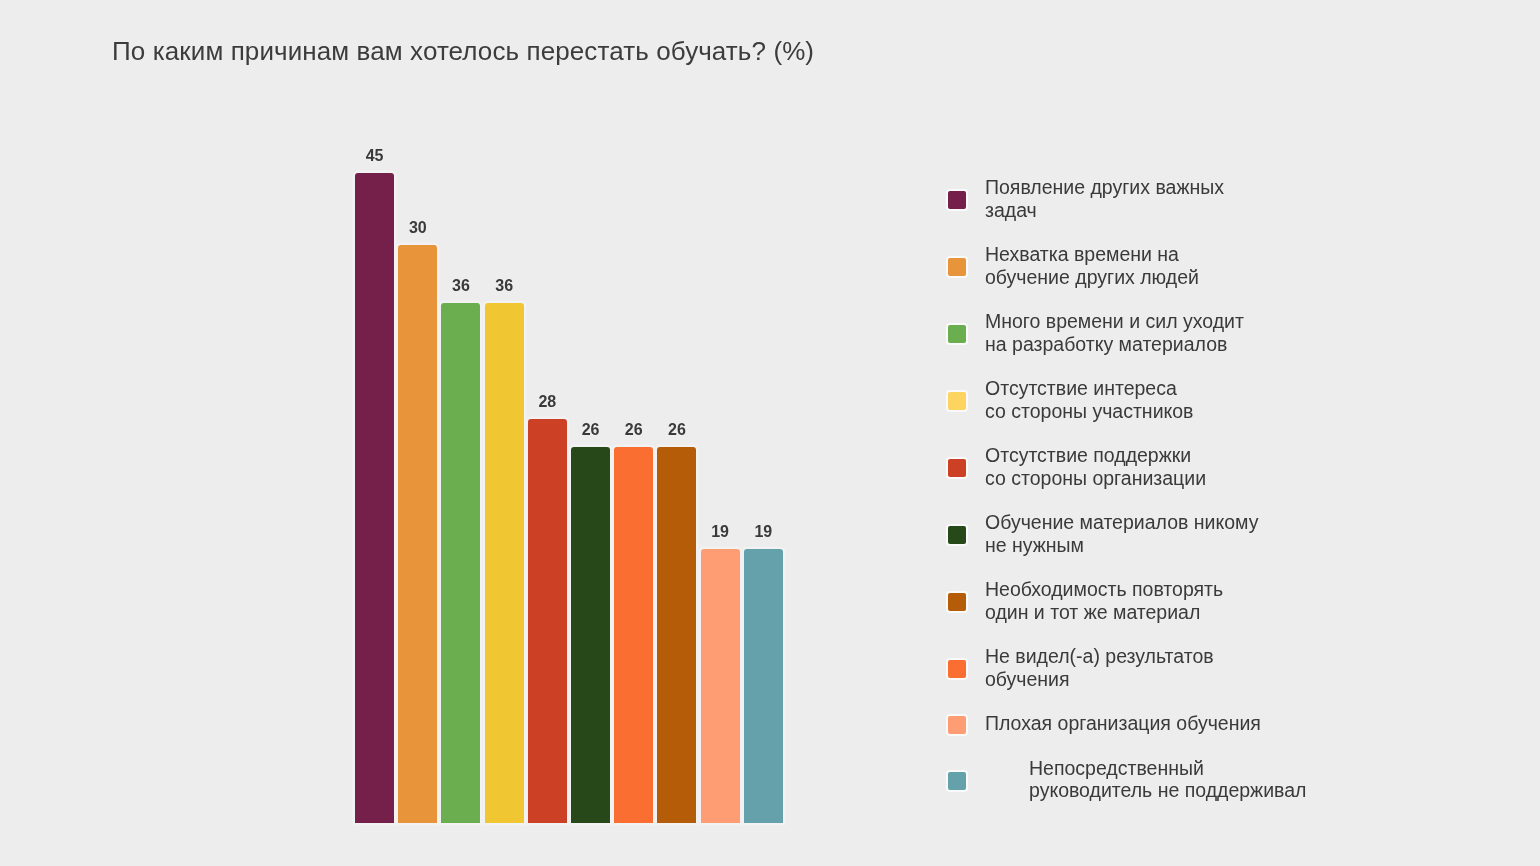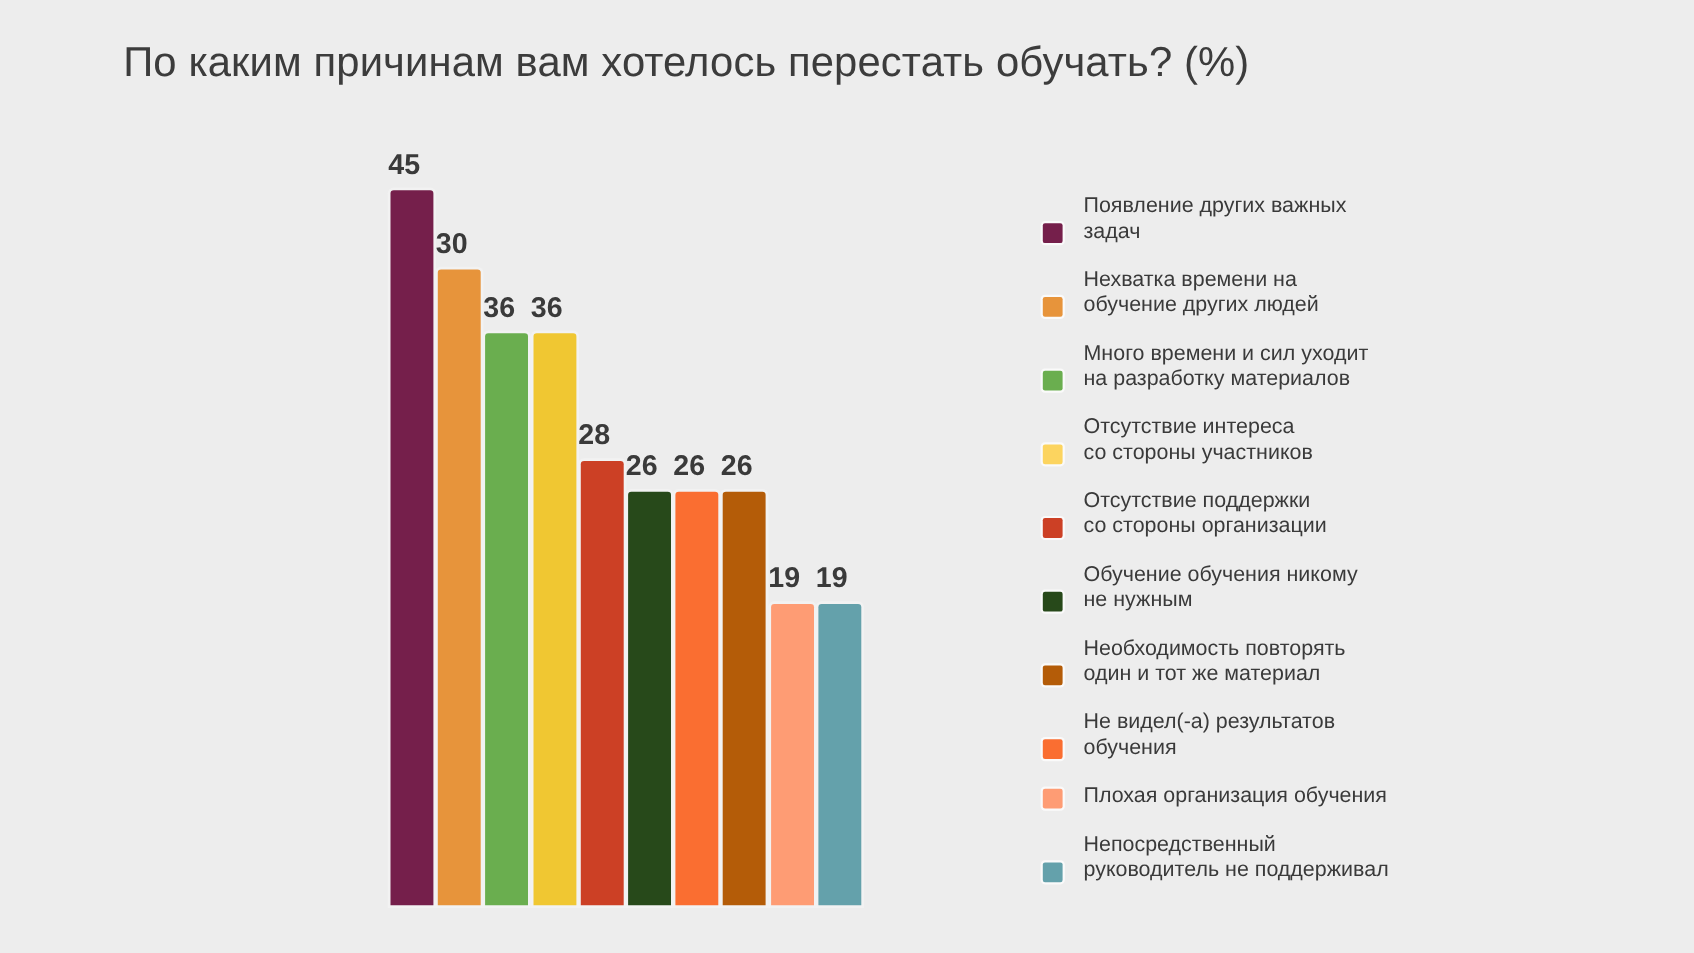--- a/index.html
+++ b/index.html
@@ -17,21 +17,21 @@
     position: relative;
     width: 1540px;
     height: 866px;
   }
 
   
   .chart-title {
     position: absolute;
     left: 112px;
     top: 36px;
-    font-size: 38px;
+    font-size: 26px;
     font-weight: 400;
     color: #3c3c3c;
     letter-spacing: 0.1px;
     white-space: nowrap;
   }
 
   
   .plot-area {
     position: absolute;
     left: 353px;
@@ -61,40 +61,41 @@
   .bar {
     width: 39px;
     border-radius: 3px 3px 0 0;
     box-shadow: 0 0 0 2.5px #f2f2f2;
     box-sizing: border-box;
   }
   .bar-value {
     position: absolute;
     left: 0;
     width: 100%;
-    text-align: left;
-    font-size: 26px;
+    text-align: center;
+    font-size: 16px;
     font-weight: bold;
     color: #3a3a3a;
   }
 
   
   .legend {
     position: absolute;
     left: 948px;
     top: 176px;
     width: 420px;
   }
   .legend-item {
     display: flex;
-    align-items: flex-end;
+    align-items: center;
     margin-bottom: 22px;
   }
   .legend-item:last-child {
     margin-bottom: 0;
+    gap: 44px;
   }
   .legend-swatch {
     width: 18px;
     height: 18px;
     border-radius: 2px;
     flex: 0 0 18px;
     margin-top: 3px;
     box-shadow: 0 0 0 2px #fafafa;
   }
   .legend-label {
@@ -178,21 +179,21 @@
         <div class="legend-label">Отсутствие интереса
 со стороны участников</div>
       </div>
       <div class="legend-item">
         <div class="legend-swatch" style="background: rgb(204, 64, 37);"></div>
         <div class="legend-label">Отсутствие поддержки
 со стороны организации</div>
       </div>
       <div class="legend-item">
         <div class="legend-swatch" style="background: rgb(39, 73, 26);"></div>
-        <div class="legend-label">Обучение обучения никому
+        <div class="legend-label">Обучение материалов никому
 не нужным</div>
       </div>
       <div class="legend-item">
         <div class="legend-swatch" style="background: rgb(180, 92, 8);"></div>
         <div class="legend-label">Необходимость повторять
 один и тот же материал</div>
       </div>
       <div class="legend-item">
         <div class="legend-swatch" style="background: rgb(250, 110, 49);"></div>
         <div class="legend-label">Не видел(-а) результатов

